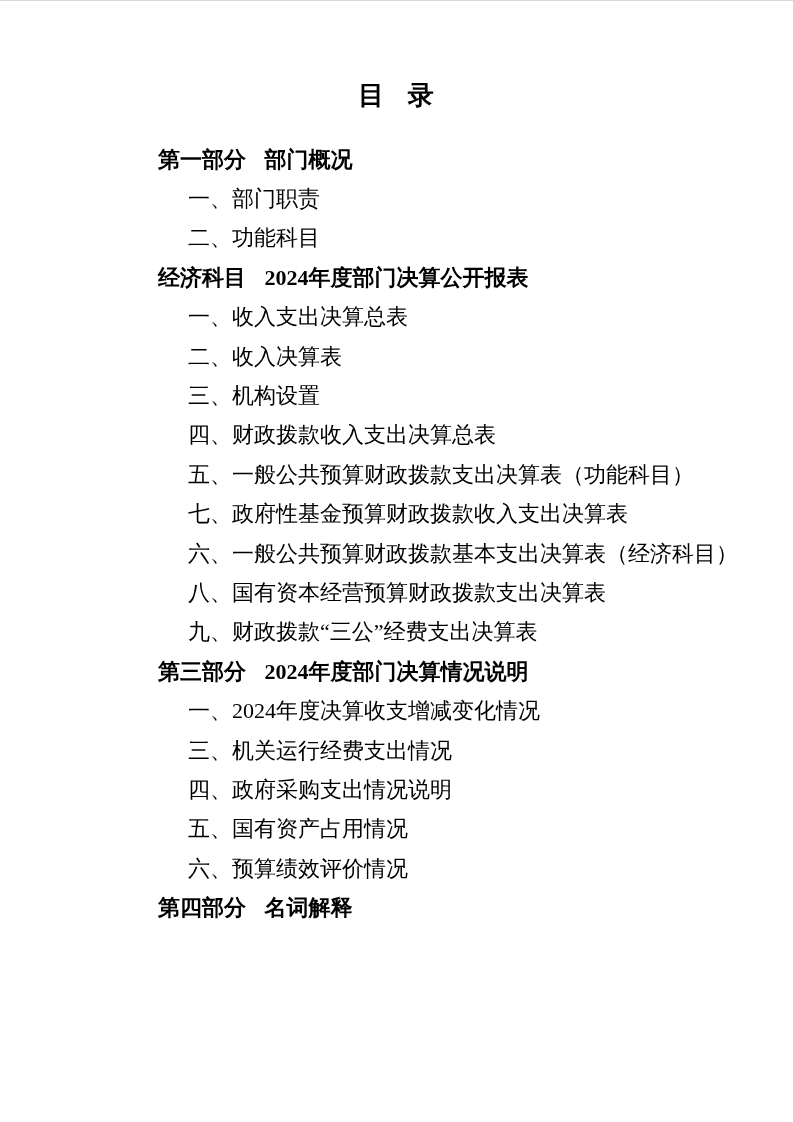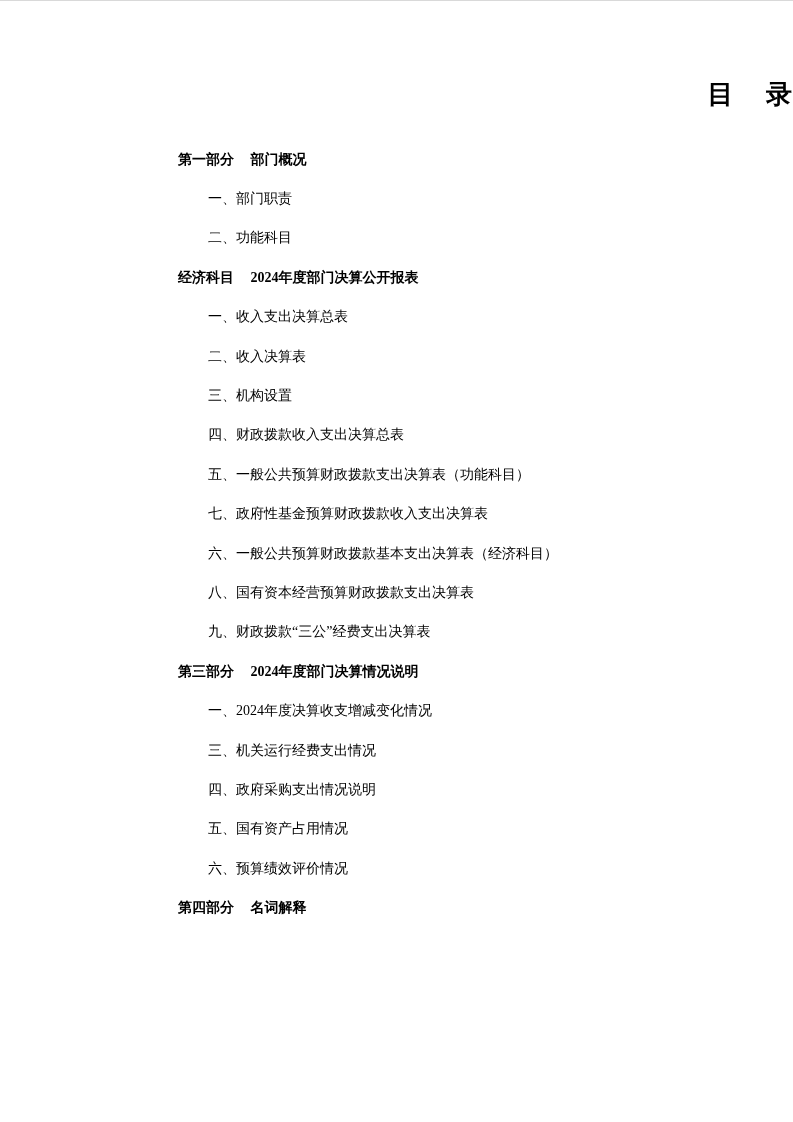--- a/index.html
+++ b/index.html
@@ -14,40 +14,38 @@
     border-top: 1px solid #d9d9d9;
     box-sizing: border-box;
   }
   .doc-title {
     position: absolute;
     top: 78px;
     left: 0;
     width: 100%;
     height: 34px;
     line-height: 34px;
-    text-align: right;
+    text-align: center;
     font-size: 26px;
     font-weight: bold;
     word-spacing: 15px;
     letter-spacing: 1px;
-    font-family: Liberation Mono, monospace;
   }
   .toc {
     position: absolute;
     top: 139px;
     left: 158px;
     right: 40px;
   }
   .toc-line {
     height: 39.4px;
     display: flex;
     align-items: center;
-    font-size: 14px;
+    font-size: 22px;
     white-space: nowrap;
-    margin-left: 20px;
   }
   .toc-line.heading {
     font-weight: bold;
     word-spacing: 13px;
   }
   .toc-line.item {
     padding-left: 30px;
   }
 </style>
 </head>

